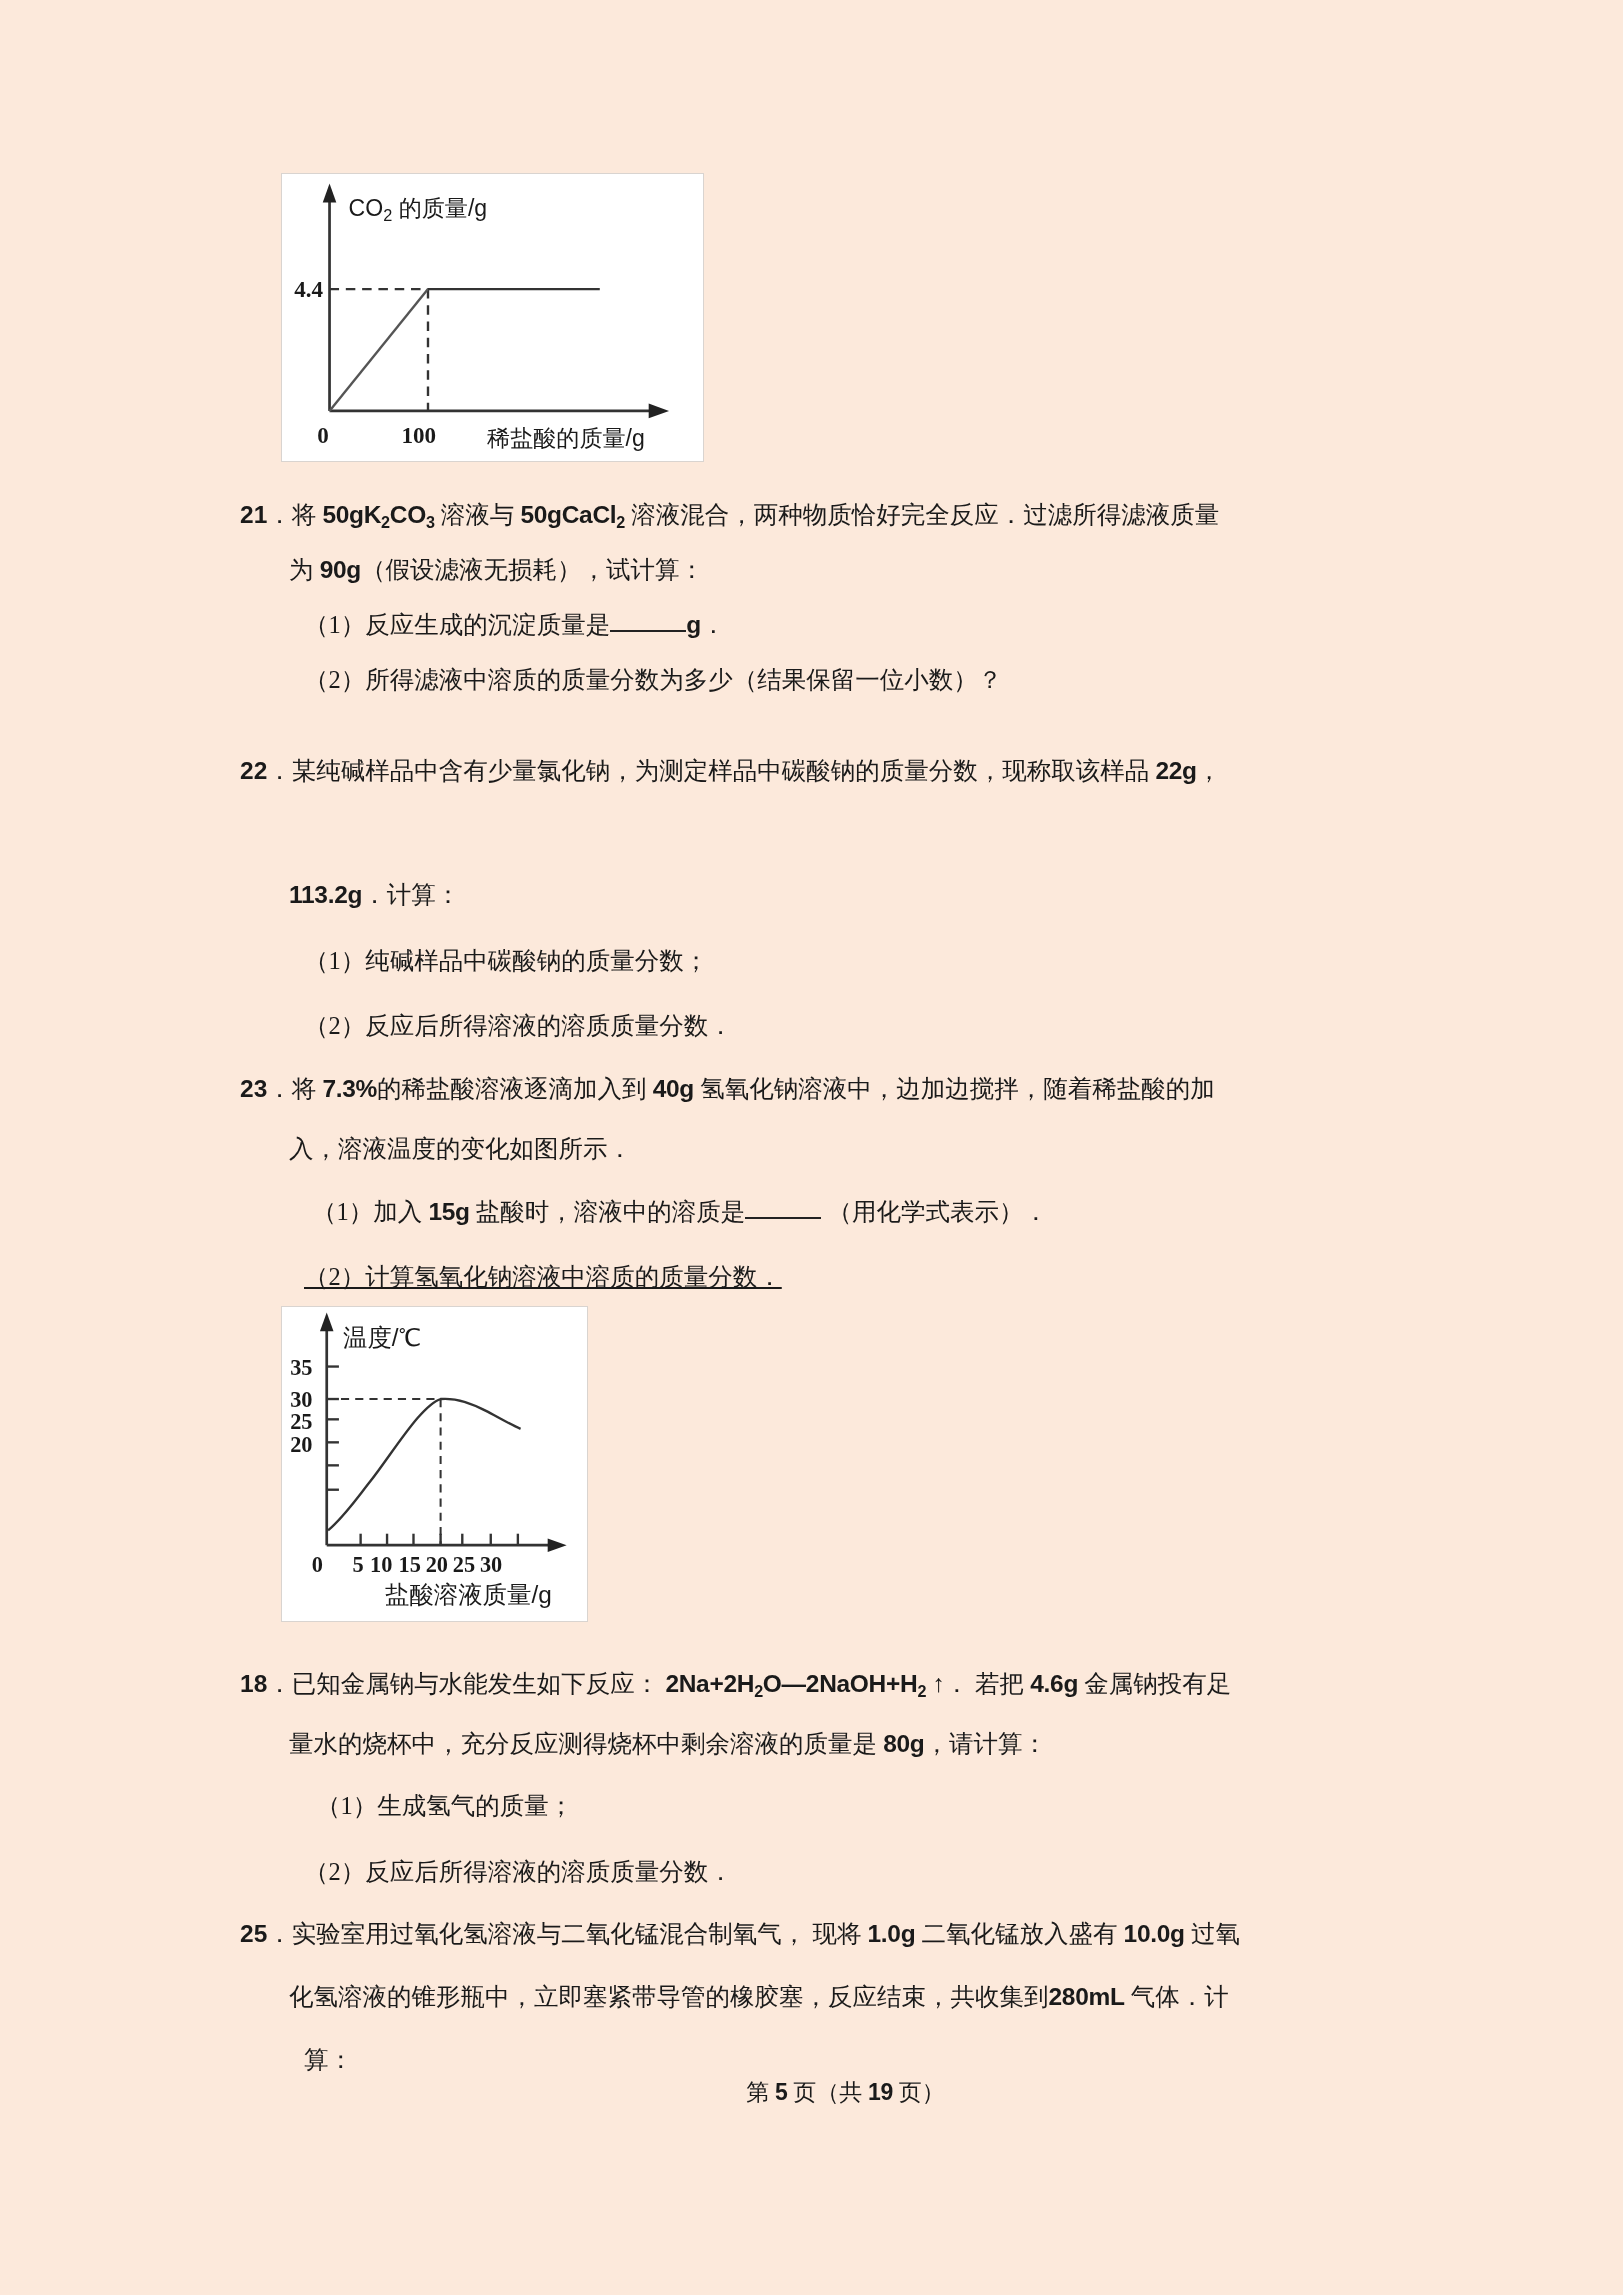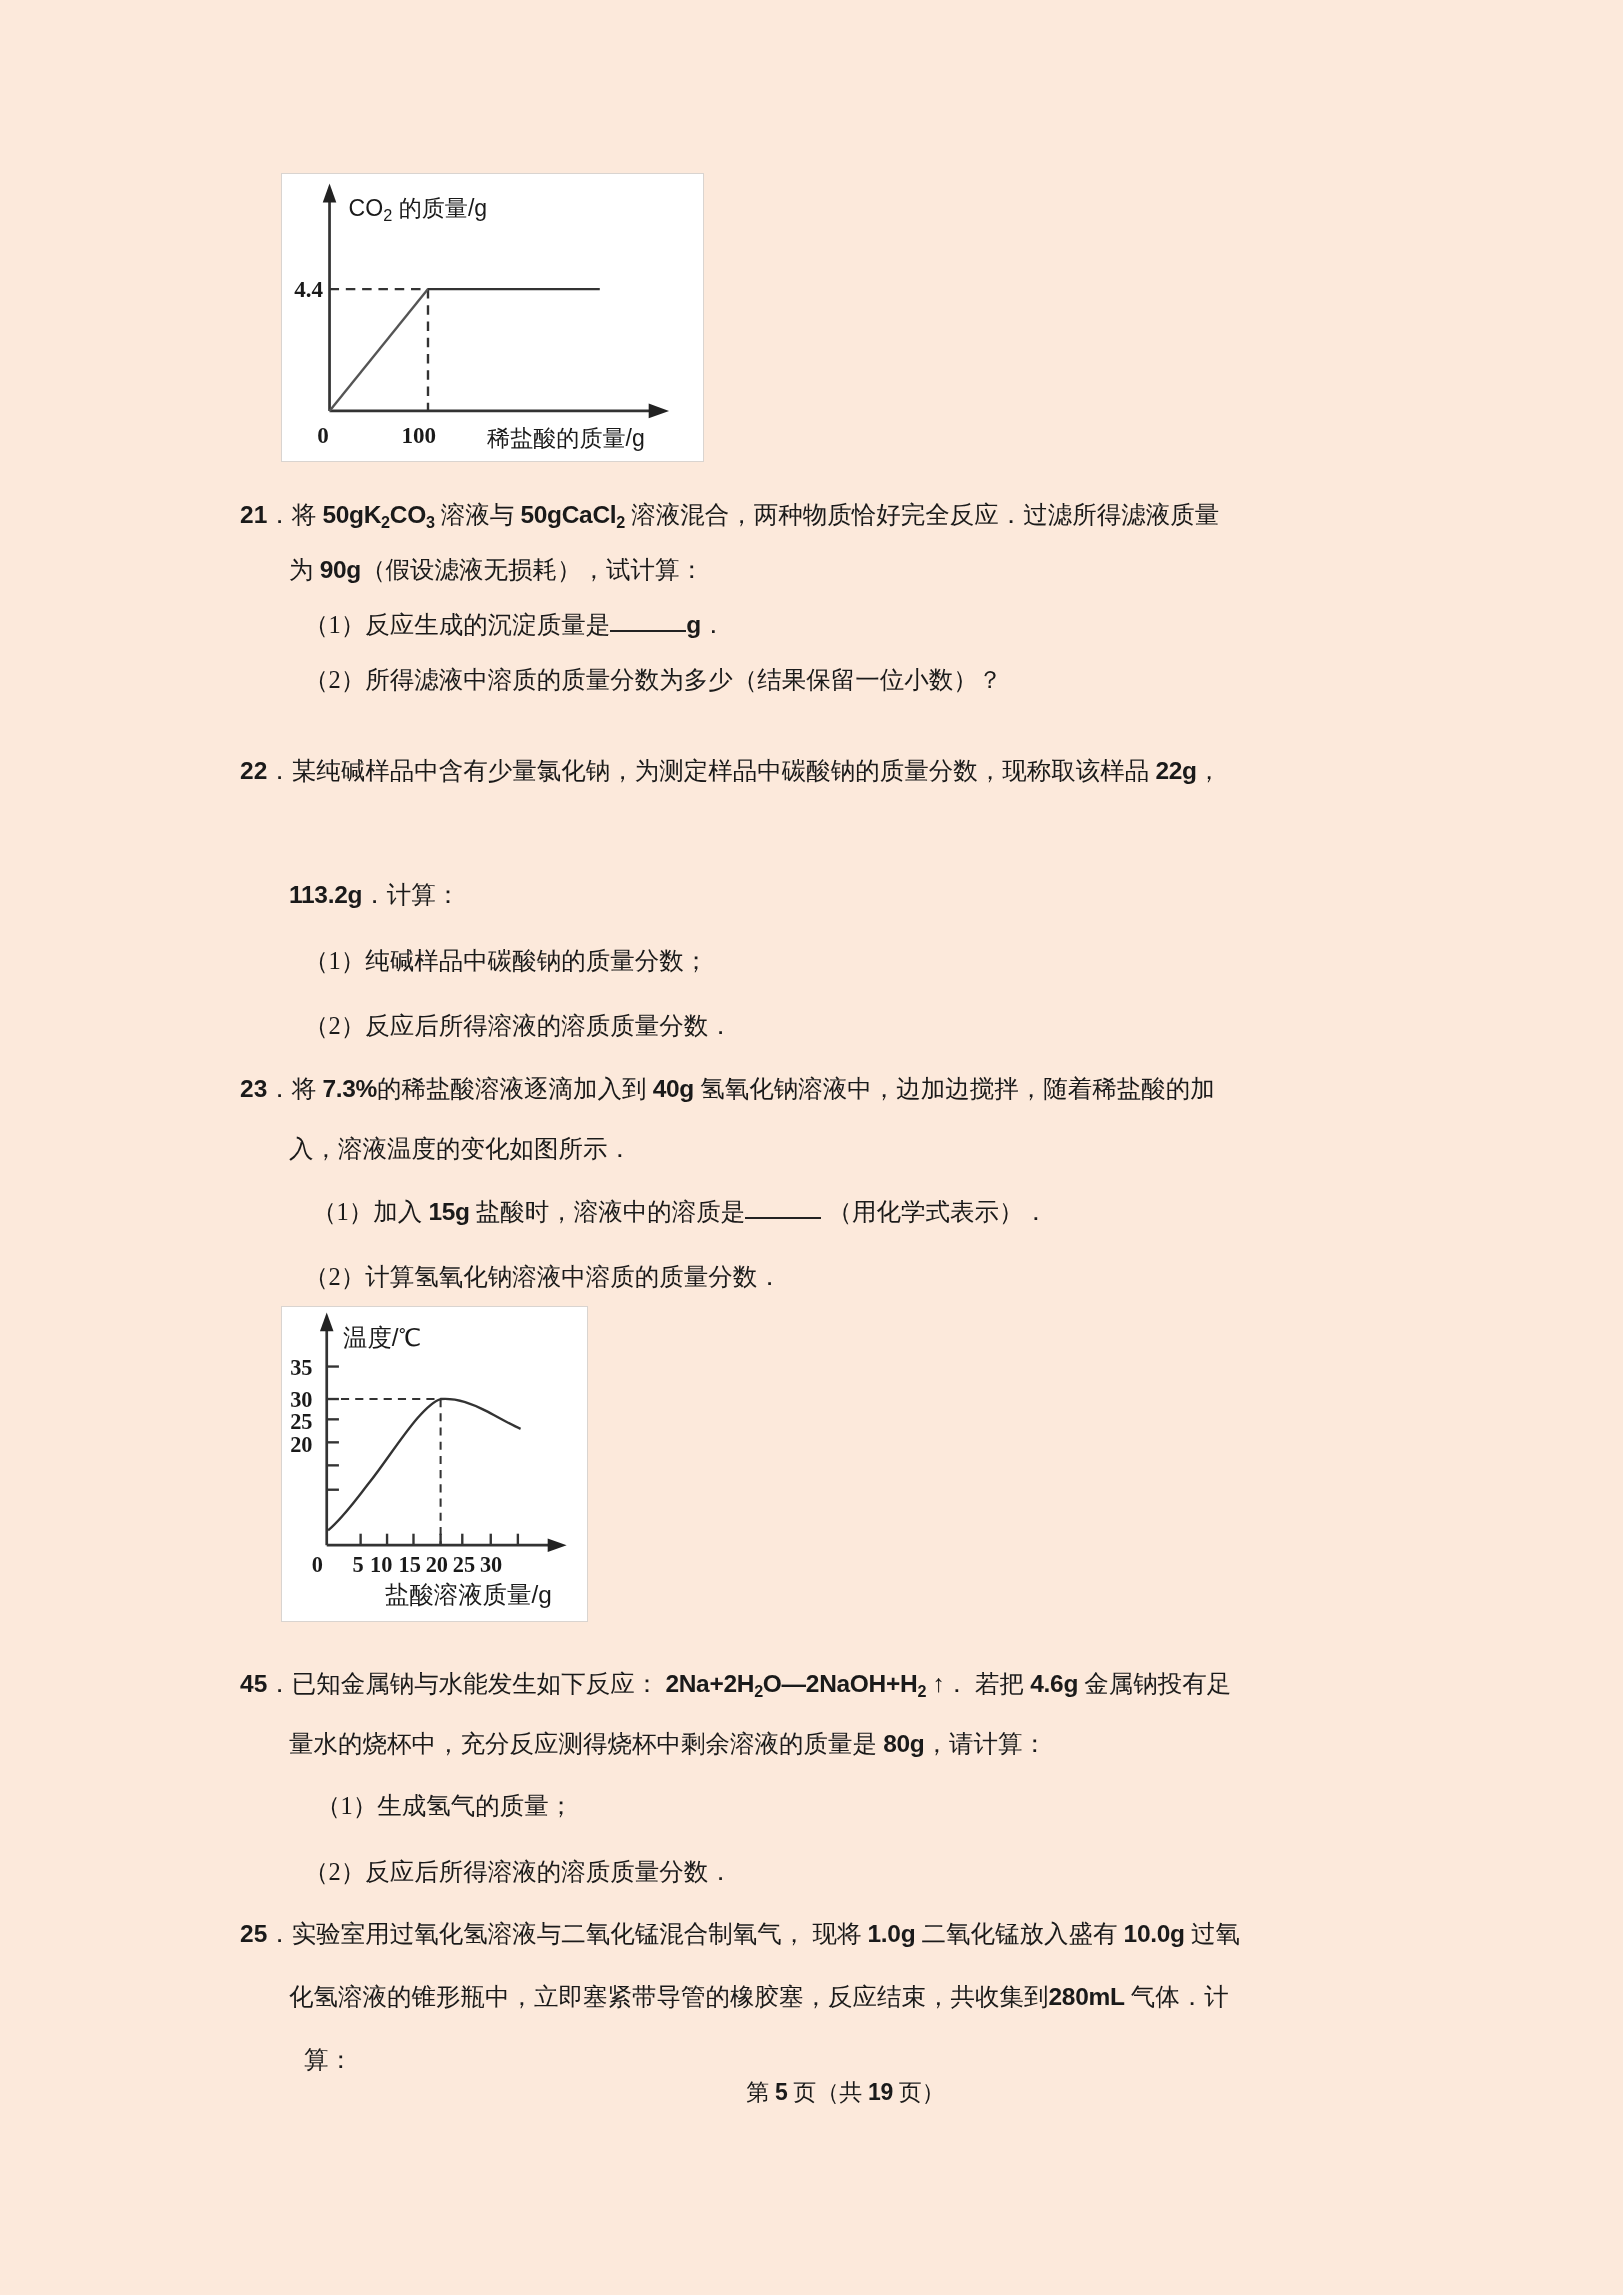--- a/index.html
+++ b/index.html
@@ -165,23 +165,23 @@
   <div class="qline" style="left:304px; top:649px;"><span>（2）所得滤液中溶质的质量分数为多少（结果保留一位小数）？</span></div>
 
   <div class="qline" style="left:240px; top:740px;"><span class="qnum">22</span><span>．</span><span>某纯碱样品中含有少量氯化钠，为测定样品中碳酸钠的质量分数，现称取该样品 </span><span class="num">22g</span><span>，</span></div>
   <div class="qline" style="left:289px; top:864px;"><span class="num">113.2g</span><span>．计算：</span></div>
   <div class="qline" style="left:304px; top:930px;"><span>（1）纯碱样品中碳酸钠的质量分数；</span></div>
   <div class="qline" style="left:304px; top:995px;"><span>（2）反应后所得溶液的溶质质量分数．</span></div>
 
   <div class="qline" style="left:240px; top:1058px;"><span class="qnum">23</span><span>．</span><span>将 </span><span class="num">7.3%</span><span>的稀盐酸溶液逐滴加入到 </span><span class="num">40g</span><span> 氢氧化钠溶液中，边加边搅拌，随着稀盐酸的加</span></div>
   <div class="qline" style="left:289px; top:1118px;"><span>入，溶液温度的变化如图所示．</span></div>
   <div class="qline" style="left:312px; top:1181px;"><span>（1）加入 </span><span class="num">15g</span><span> 盐酸时，溶液中的溶质是</span><span class="blank blank-w1"></span><span>  （用化学式表示）．</span></div>
-  <div class="qline" style="left:304px; top:1246px;"><span>（2）计算氢氧化钠溶液中溶质的质量分数．</span></div>
+  <div class="qline" style="left:304px; top:1246px;text-decoration:underline;"><span>（2）计算氢氧化钠溶液中溶质的质量分数．</span></div>
 
-  <div class="qline" style="left:240px; top:1653px;"><span class="qnum">45</span><span>．</span><span>已知金属钠与水能发生如下反应：  </span><span class="num">2Na+2H</span><sub class="num">2</sub><span class="num">O—2NaOH+H</span><sub class="num">2</sub><span> ↑．  若把 </span><span class="num">4.6g</span><span> 金属钠投有足</span></div>
+  <div class="qline" style="left:240px; top:1653px;"><span class="qnum">18</span><span>．</span><span>已知金属钠与水能发生如下反应：  </span><span class="num">2Na+2H</span><sub class="num">2</sub><span class="num">O—2NaOH+H</span><sub class="num">2</sub><span> ↑．  若把 </span><span class="num">4.6g</span><span> 金属钠投有足</span></div>
   <div class="qline" style="left:289px; top:1713px;"><span>量水的烧杯中，充分反应测得烧杯中剩余溶液的质量是 </span><span class="num">80g</span><span>，请计算：</span></div>
   <div class="qline" style="left:316px; top:1775px;"><span>（1）生成氢气的质量；</span></div>
   <div class="qline" style="left:304px; top:1841px;"><span>（2）反应后所得溶液的溶质质量分数．</span></div>
 
   <div class="qline" style="left:240px; top:1903px;"><span class="qnum">25</span><span>．</span><span>实验室用过氧化氢溶液与二氧化锰混合制氧气，  现将 </span><span class="num">1.0g</span><span> 二氧化锰放入盛有 </span><span class="num">10.0g</span><span> 过氧</span></div>
   <div class="qline" style="left:289px; top:1966px;text-align:right;"><span>化氢溶液的锥形瓶中，立即塞紧带导管的橡胶塞，反应结束，共收集到</span><span class="num">280mL</span><span> 气体．计</span></div>
   <div class="qline" style="left:304px; top:2029px;"><span>算：</span></div>
 
   <div class="footer">
     <span>第 </span><span class="num">5</span><span> 页（共 </span><span class="num">19</span><span> 页）</span>

